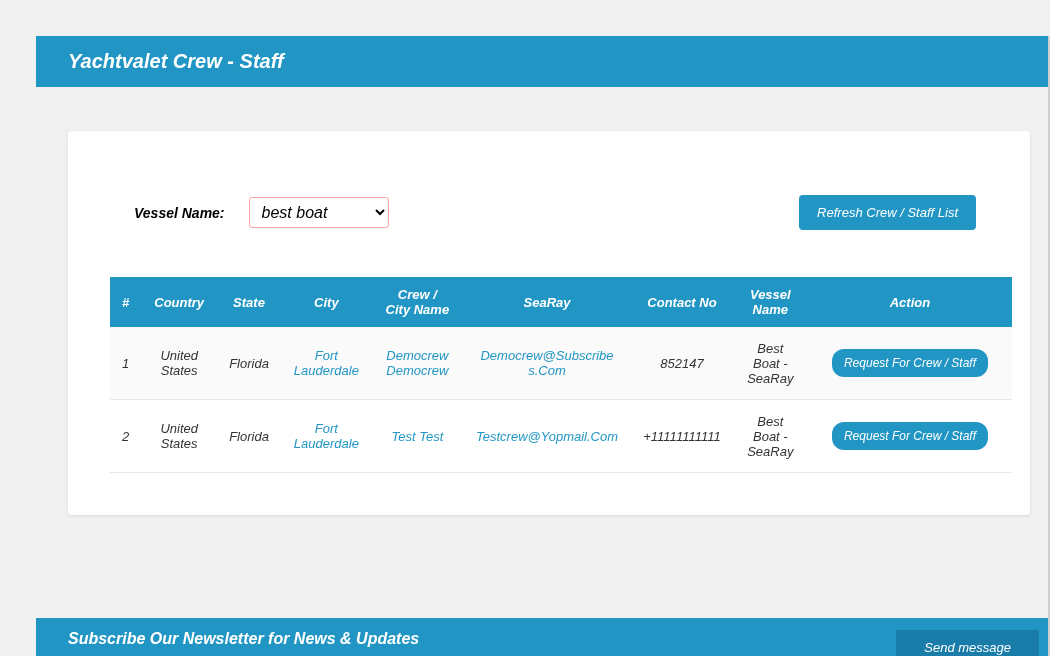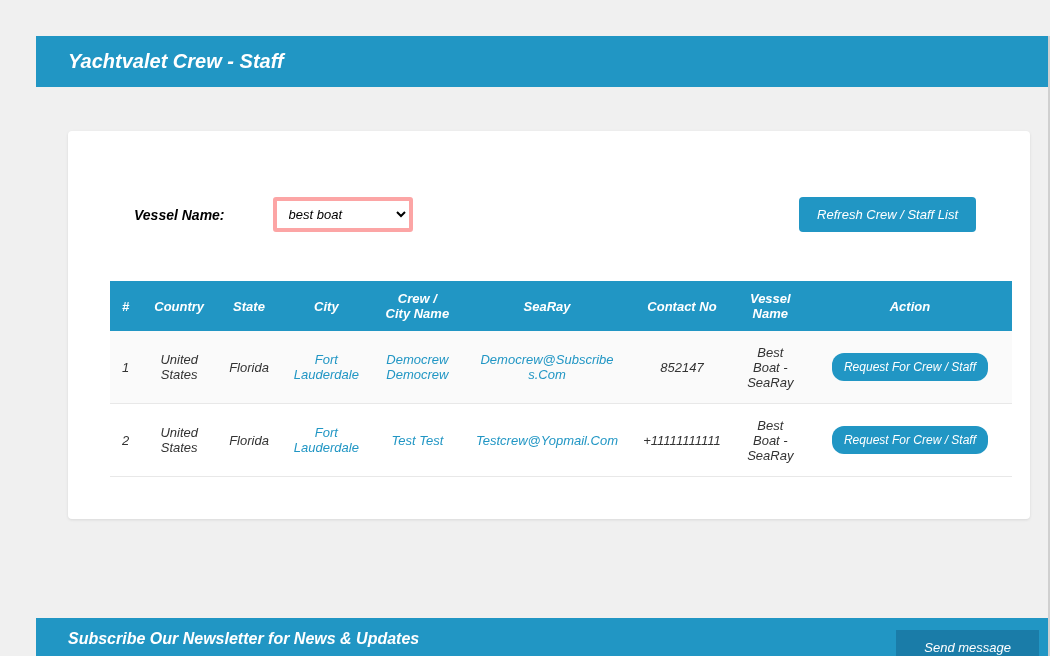--- a/index.html
+++ b/index.html
@@ -44,33 +44,33 @@
     #vessel-row {
       display: flex;
       align-items: center;
       justify-content: space-between;
       margin-bottom: 25px;
     }
 
     #vessel-label-group {
       display: flex;
       align-items: center;
-      gap: 24px;
+      gap: 0;
     }
 
     #vessel-label {
       font-weight: bold;
       font-size: 14px;
     }
 
     #vessel-select {
       padding: 5px 8px;
-      border: 4px solid #fca5a5;
+      border: 1px solid #fca5a5;
       border-radius: 3px;
-      font-size: 13px;
+      font-size: 16px;
       min-width: 140px;
       background: white;
       cursor: pointer;
     }
 
     #refresh-button {
       background: #2196c4;
       color: white;
       border: none;
       padding: 10px 18px;

